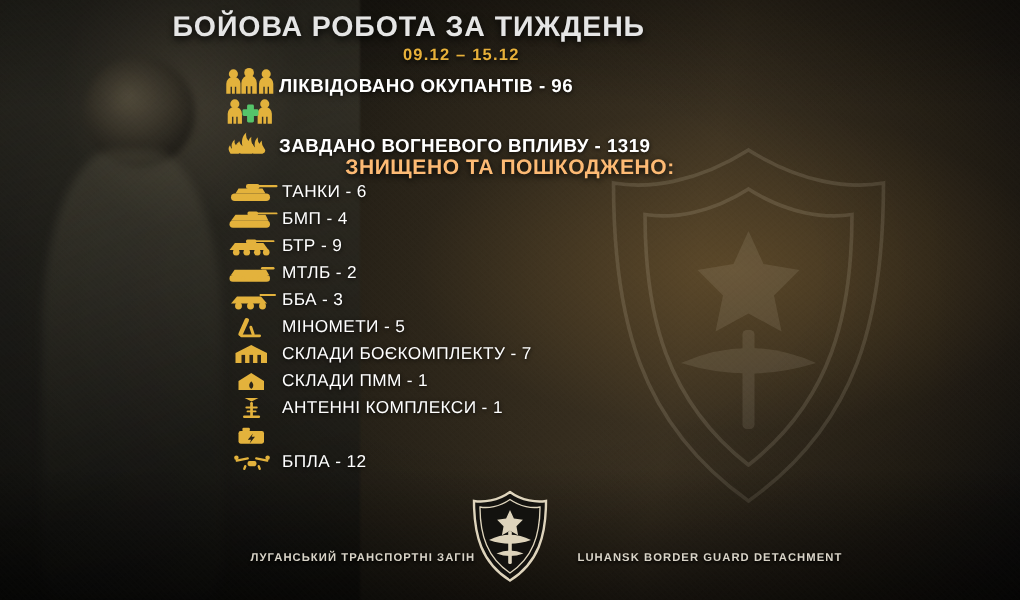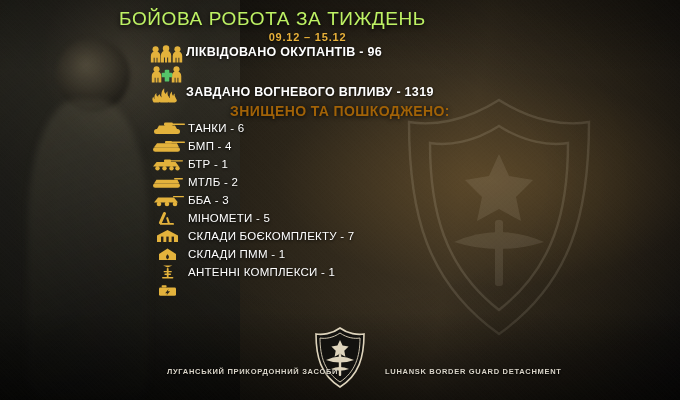--- a/index.html
+++ b/index.html
@@ -87,23 +87,23 @@
     position: absolute;
     inset: 0;
   }
   .title {
     position: absolute;
     top: 8px;
     left: 0;
     width: 545px;
     text-align: center;
     font-size: 19px;
-    font-weight: normal;
+    font-weight: bold;
     letter-spacing: 0.6px;
-    color: #bef264;
+    color: #e5e5e5;
     text-shadow: 0 2px 5px rgba(0,0,0,0.85);
   }
   .subtitle {
     position: absolute;
     top: 31px;
     left: 0;
     width: 615px;
     text-align: center;
     font-size: 11px;
     font-weight: bold;
@@ -113,21 +113,21 @@
   }
 
   
   .top-rows {
     position: absolute;
     top: 45px;
     left: 148px;
   }
   .top-row {
     display: flex;
-    align-items: flex-start;
+    align-items: flex-end;
     height: 19px;
     margin-bottom: 1px;
   }
   .top-row .ic {
     width: 38px;
     display: flex;
     justify-content: center;
     align-items: flex-end;
     height: 19px;
   }
@@ -142,21 +142,21 @@
 
   .section-head {
     position: absolute;
     top: 103px;
     left: 0;
     width: 680px;
     text-align: center;
     font-size: 14px;
     font-weight: bold;
     letter-spacing: 0.4px;
-    color: #a16207;
+    color: #fdba74;
     text-shadow: 0 1px 4px rgba(0,0,0,0.85);
   }
 
   .rows {
     position: absolute;
     top: 119px;
     left: 148px;
   }
   .row {
     display: flex;
@@ -330,21 +330,21 @@
               <path d="M5 11.6 l3.6 -4.6 h19 l3.4 4.6 Z"></path>
               <rect x="16" y="4.6" width="7" height="2.6" rx="1"></rect>
               <rect x="22" y="5.2" width="13" height="1.2" rx="0.6"></rect>
               <circle cx="9.5" cy="13.2" r="2.2"></circle>
                 <circle cx="16.5" cy="13.2" r="2.2"></circle>
                 <circle cx="23.5" cy="13.2" r="2.2"></circle>
                 <circle cx="29.5" cy="13.2" r="2.2"></circle>
             </g>
           </svg>
         </span>
-        <span class="tx">БТР - 1</span>
+        <span class="tx">БТР - 9</span>
       </div>
 
       <div class="row">
         <span class="ic">
           <svg viewBox="0 0 40 18" width="40" height="18">
             <g fill="#e3b23c">
               <rect x="5" y="10.4" width="27" height="4.4" rx="2.2"></rect>
               <circle cx="8.5" cy="12.6" r="1.3"></circle>
                 <circle cx="14" cy="12.6" r="1.3"></circle>
                 <circle cx="19.5" cy="12.6" r="1.3"></circle>
@@ -440,33 +440,49 @@
               <rect x="11" y="6.4" width="17" height="8.4" rx="1.4"></rect>
               <rect x="13.6" y="4.2" width="5" height="2.2" rx="0.8"></rect>
             </g>
             <g fill="#2a2419">
               <path d="M20.6 8 l-3.4 4.2 h2.2 l-1 2.4 l3.6 -4.4 h-2.2 Z"></path>
             </g>
           </svg>
         </span>
       </div>
 
+      <div class="row">
+        <span class="ic">
+          <svg viewBox="0 0 40 18" width="40" height="18">
+            <g fill="#e3b23c">
+              <rect x="17" y="8.4" width="6" height="3.4" rx="1.4"></rect>
+              <rect x="14.4" y="11" width="1.6" height="3.4" rx="0.7" transform="rotate(20 15.2 12.7)"></rect>
+              <rect x="24" y="11" width="1.6" height="3.4" rx="0.7" transform="rotate(-20 24.8 12.7)"></rect>
+              <rect x="9" y="6.6" width="9" height="1.5" rx="0.7" transform="rotate(-12 13.5 7.3)"></rect>
+              <rect x="22" y="6.6" width="9" height="1.5" rx="0.7" transform="rotate(12 26.5 7.3)"></rect>
+              <circle cx="9.6" cy="6.2" r="1.5"></circle>
+                <circle cx="30.4" cy="6.2" r="1.5"></circle>
+            </g>
+          </svg>
+        </span>
+        <span class="tx">БПЛА - 12</span>
+      </div>
 
     </div>
 
     <div class="emblem">
       <svg viewBox="0 0 54 62" width="54" height="62">
         <path d="M27 1 C35 7 45 8 51 7 C51 30 46 48 27 60 C8 48 3 30 3 7 C9 8 19 7 27 1 Z" fill="#13120f" stroke="#ded4bc" stroke-width="1.6"></path>
         <path d="M27 6 C34 11 42 12 47 11 C47 30 42 45 27 55 C12 45 7 30 7 11 C12 12 20 11 27 6 Z" fill="none" stroke="#ded4bc" stroke-width="0.9"></path>
         <g fill="#ded4bc">
           <path d="M27 13 l2.6 5.6 l6 0.9 l-4.3 4.3 l1.1 6 l-5.4 -3 l-5.4 3 l1.1 -6 l-4.3 -4.3 l6 -0.9 Z"></path>
           <rect x="25.8" y="27" width="2.4" height="22" rx="1"></rect>
           <path d="M13 33 q14 -7 28 0 q-14 5 -28 0 Z"></path>
           <path d="M18 42 q9 -4 18 0 q-9 3.4 -18 0 Z"></path>
         </g>
       </svg>
     </div>
 
-    <div class="foot-left">ЛУГАНСЬКИЙ ПРИКОРДОННИЙ ЗАСОБИ</div>
+    <div class="foot-left">ЛУГАНСЬКИЙ ТРАНСПОРТНІ ЗАГІН</div>
     <div class="foot-right">LUHANSK BORDER GUARD DETACHMENT</div>
 
   </div>
 </div>
 
 </body></html>

